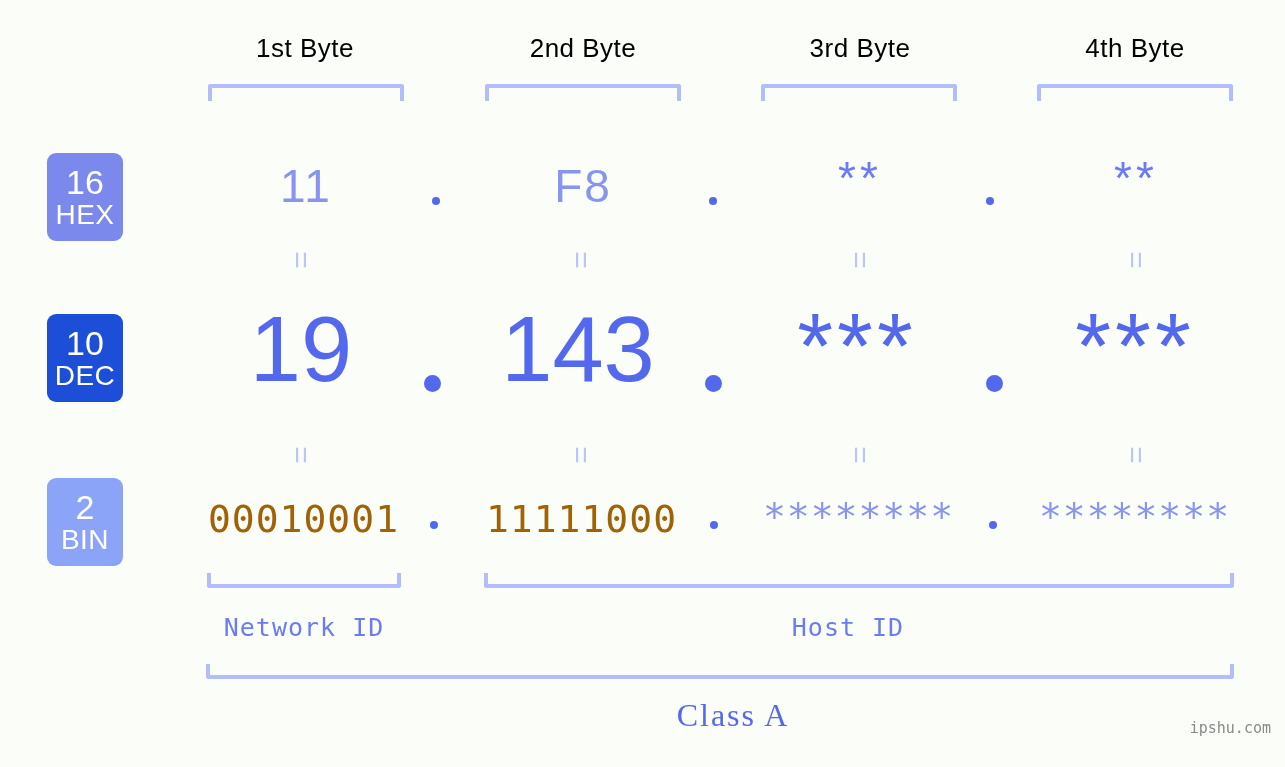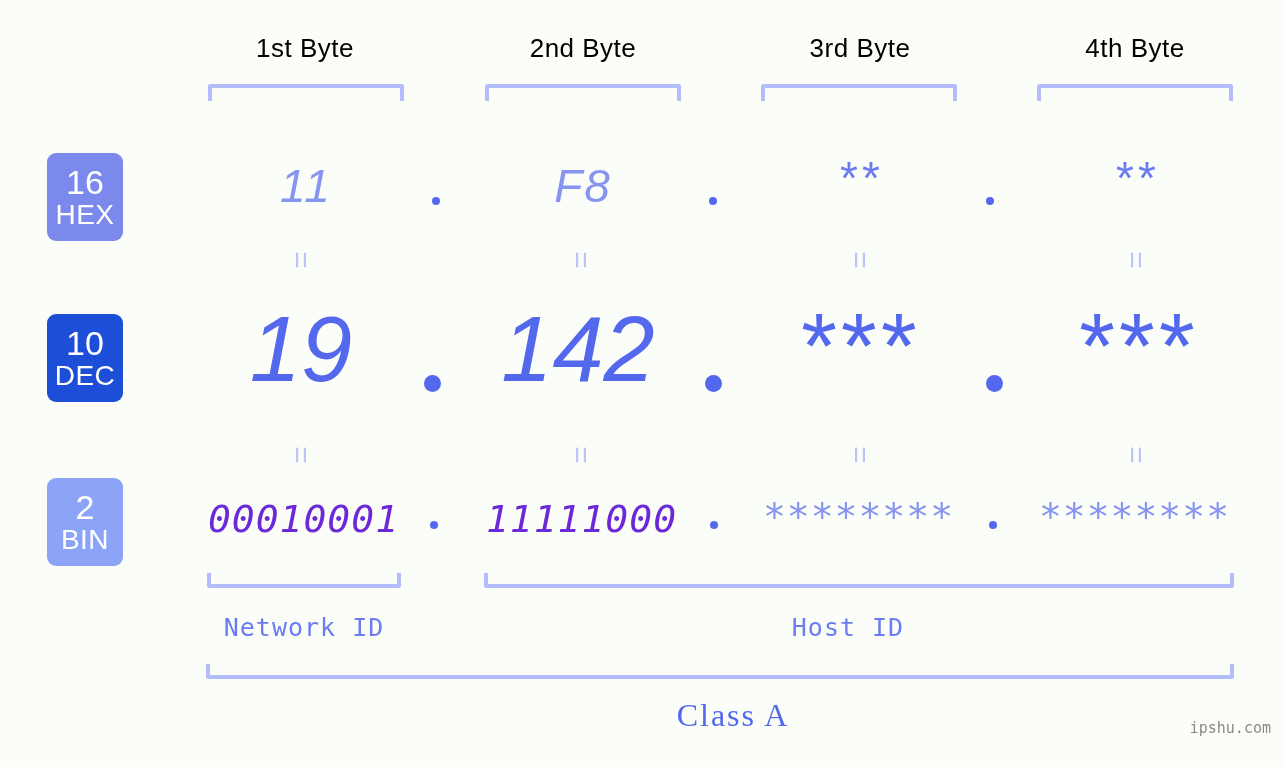--- a/index.html
+++ b/index.html
@@ -69,21 +69,20 @@
     font-weight: 400;
     letter-spacing: 0.5px;
   }
 
   
   .row-cell {
     position: absolute;
     text-align: center;
     white-space: nowrap;
     line-height: 1;
-    font-style: italic;
   }
 
   .hex-row .row-cell {
     font-size: 46px;
     color: #8794f0;
     font-family: "Liberation Sans", sans-serif;
     letter-spacing: 2px;
   }
   .hex-row .row-cell.stars {
     color: #6a7cef;
@@ -93,21 +92,21 @@
   .dec-row .row-cell {
     font-size: 92px;
     color: #5468ee;
     font-family: "Liberation Sans", sans-serif;
     letter-spacing: 0px;
   }
   .dec-row .row-cell.stars { letter-spacing: 4px; }
 
   .bin-row .row-cell {
     font-size: 38px;
-    color: #6d28d9;
+    color: #a16207;
     font-family: "DejaVu Sans Mono", monospace;
     letter-spacing: 1px;
   }
   .bin-row .row-cell.stars { color: #8794f0; }
 
   
   .dot {
     position: absolute;
     border-radius: 50%;
     background: #5468ee;
@@ -207,21 +206,21 @@
     <div class="dot small" style="left:986px;top:197px;"></div>
   </div>
 
   <div class="eq" style="left:281px;top:245px;">=</div>
   <div class="eq" style="left:561px;top:245px;">=</div>
   <div class="eq" style="left:840px;top:245px;">=</div>
   <div class="eq" style="left:1116px;top:245px;">=</div>
 
   <div class="dec-row">
     <div class="row-cell" style="left:196px;top:303px;width:210px;">19</div>
-    <div class="row-cell" style="left:473px;top:303px;width:210px;">142</div>
+    <div class="row-cell" style="left:473px;top:303px;width:210px;">143</div>
     <div class="row-cell stars" style="left:752px;top:300px;width:210px;">***</div>
     <div class="row-cell stars" style="left:1030px;top:300px;width:210px;">***</div>
 
     <div class="dot big" style="left:424px;top:375px;"></div>
     <div class="dot big" style="left:705px;top:375px;"></div>
     <div class="dot big" style="left:986px;top:375px;"></div>
   </div>
 
   <div class="eq" style="left:281px;top:440px;">=</div>
   <div class="eq" style="left:561px;top:440px;">=</div>

